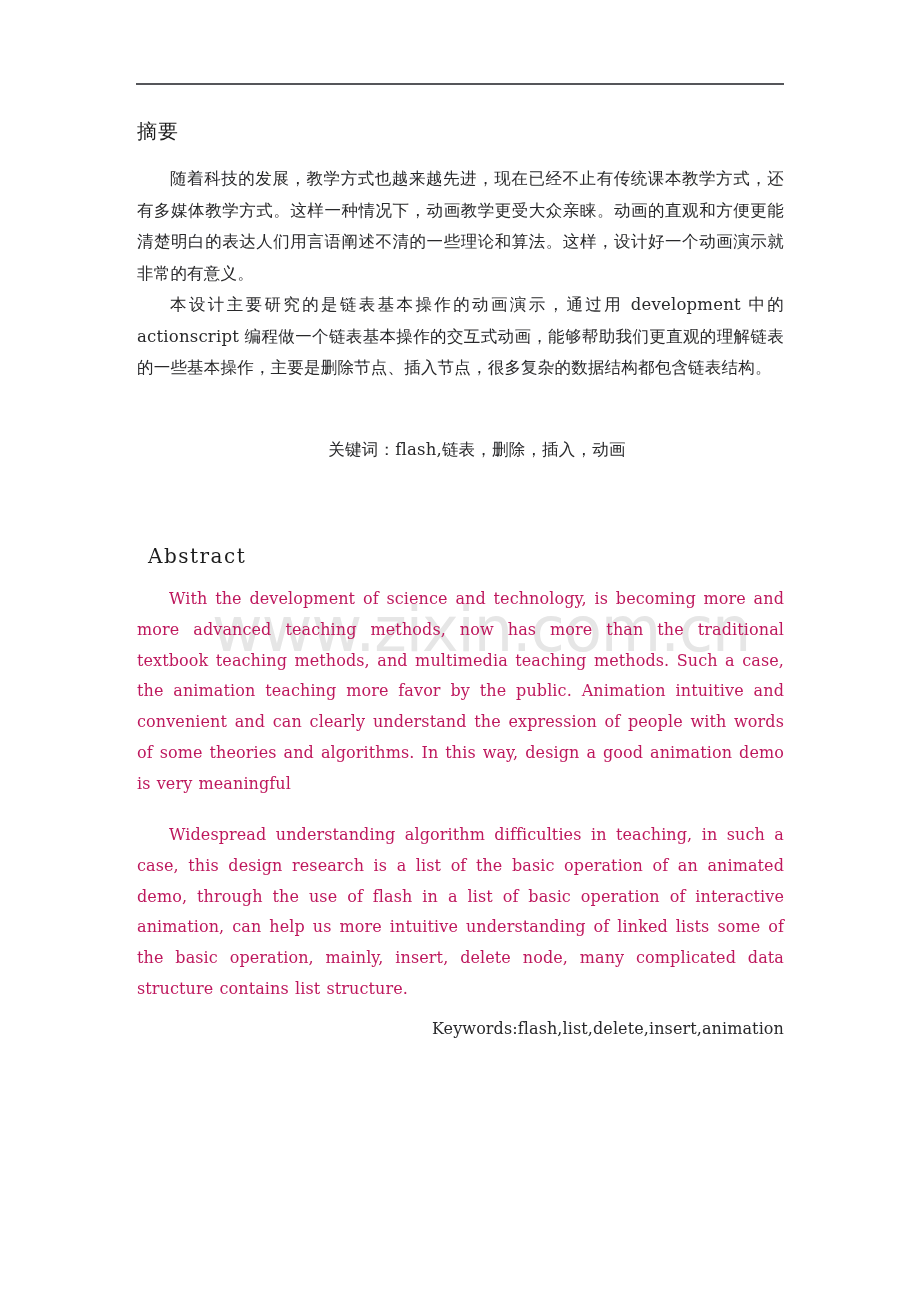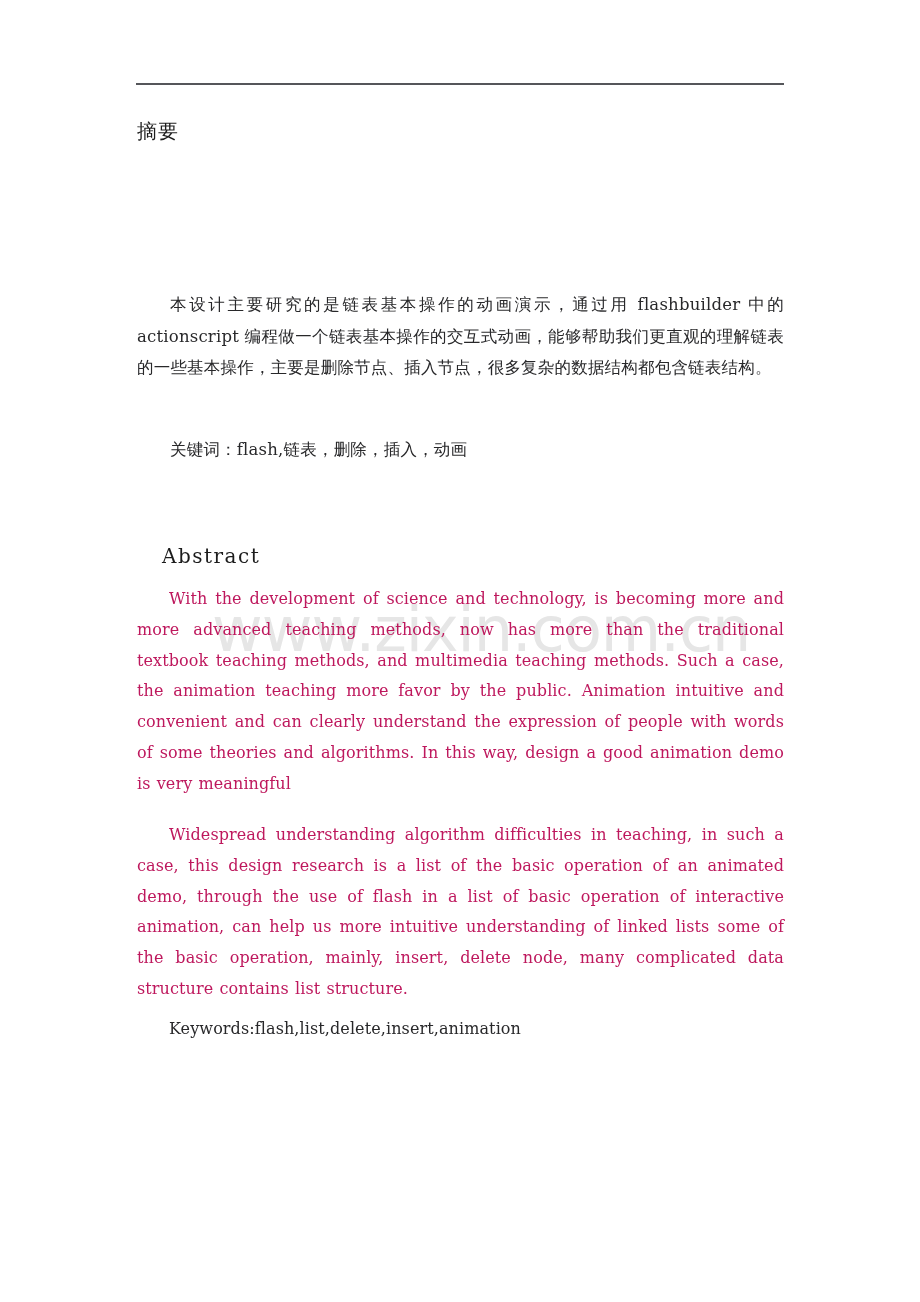--- a/index.html
+++ b/index.html
@@ -65,21 +65,21 @@
     left: 137px;
     top: 117px;
     font-family: "DejaVu Serif", "Liberation Serif", serif;
     font-size: 20px;
     line-height: 28px;
     color: #1c1c1c;
     letter-spacing: 1px;
   }
   .heading-en {
     position: absolute;
-    left: 162px;
+    left: 148px;
     top: 542px;
     font-family: "DejaVu Serif", "Liberation Serif", serif;
     font-size: 20px;
     line-height: 28px;
     color: #1c1c1c;
     letter-spacing: 1.5px;
   }
 
   
   .block {
@@ -105,30 +105,30 @@
     text-indent: 32px;
     letter-spacing: 0.1px;
     word-spacing: 1px;
   }
   .kw-cn {
     font-family: "DejaVu Serif", "Liberation Serif", serif;
     font-size: 16.5px;
     line-height: 31px;
     color: #28282a;
     text-indent: 33px;
-    text-align: left;
+    text-align: center;
     letter-spacing: 0.2px;
   }
   .kw-en {
     font-family: "DejaVu Serif", "Liberation Serif", serif;
     font-size: 16px;
     line-height: 30px;
     color: #28282a;
     text-indent: 32px;
-    text-align: left;
+    text-align: right;
     letter-spacing: 0.1px;
   }
 
   
   #cn-para-1 { top: 163px; }
   #cn-para-2 { top: 289px; }
   #cn-keywords { top: 434px; }
   #en-para-1 { top: 584px; }
   #en-para-2 { top: 820px; }
   #en-keywords { top: 1014px; }
@@ -139,22 +139,23 @@
 <div class="page">
 
   <div class="watermark">www.zixin.com.cn</div>
 
   <div class="content">
 
     <div class="top-rule"></div>
 
     <div class="heading-cn">摘要</div>
 
+    <div id="cn-para-1" class="block para-cn">随着科技的发展，教学方式也越来越先进，现在已经不止有传统课本教学方式，还有多媒体教学方式。这样一种情况下，动画教学更受大众亲睐。动画的直观和方便更能清楚明白的表达人们用言语阐述不清的一些理论和算法。这样，设计好一个动画演示就非常的有意义。</div>
 
-    <div id="cn-para-2" class="block para-cn">本设计主要研究的是链表基本操作的动画演示，通过用 flashbuilder 中的 actionscript 编程做一个链表基本操作的交互式动画，能够帮助我们更直观的理解链表的一些基本操作，主要是删除节点、插入节点，很多复杂的数据结构都包含链表结构。</div>
+    <div id="cn-para-2" class="block para-cn">本设计主要研究的是链表基本操作的动画演示，通过用 development 中的 actionscript 编程做一个链表基本操作的交互式动画，能够帮助我们更直观的理解链表的一些基本操作，主要是删除节点、插入节点，很多复杂的数据结构都包含链表结构。</div>
 
     <div id="cn-keywords" class="block kw-cn">关键词：flash,链表，删除，插入，动画</div>
 
     <div class="heading-en">Abstract</div>
 
     <div id="en-para-1" class="block para-en">With the development of science and technology, is becoming more and more advanced teaching methods, now has more than the traditional textbook teaching methods, and multimedia teaching methods. Such a case, the animation teaching more favor by the public. Animation intuitive and convenient and can clearly understand the expression of people with words of some theories and algorithms. In this way, design a good animation demo is very meaningful</div>
 
     <div id="en-para-2" class="block para-en">Widespread understanding algorithm difficulties in teaching, in such a case, this design research is a list of the basic operation of an animated demo, through the use of flash in a list of basic operation of interactive animation, can help us more intuitive understanding of linked lists some of the basic operation, mainly, insert, delete node, many complicated data structure contains list structure.</div>
 
     <div id="en-keywords" class="block kw-en">Keywords:flash,list,delete,insert,animation</div>

